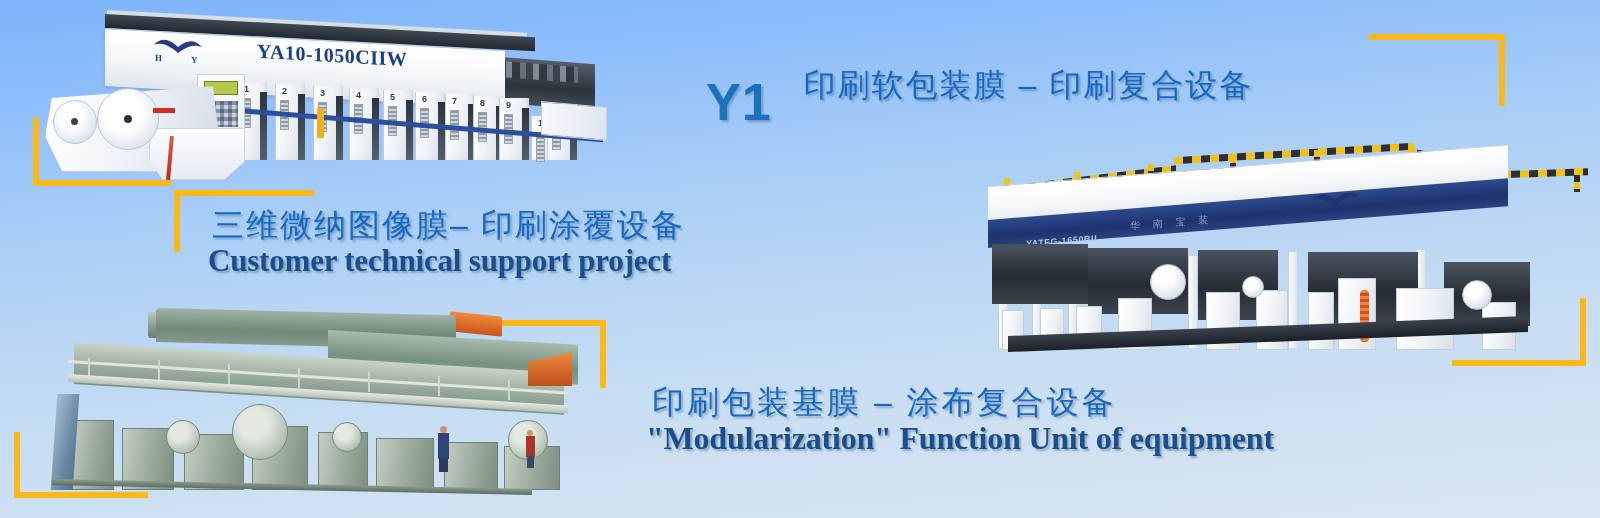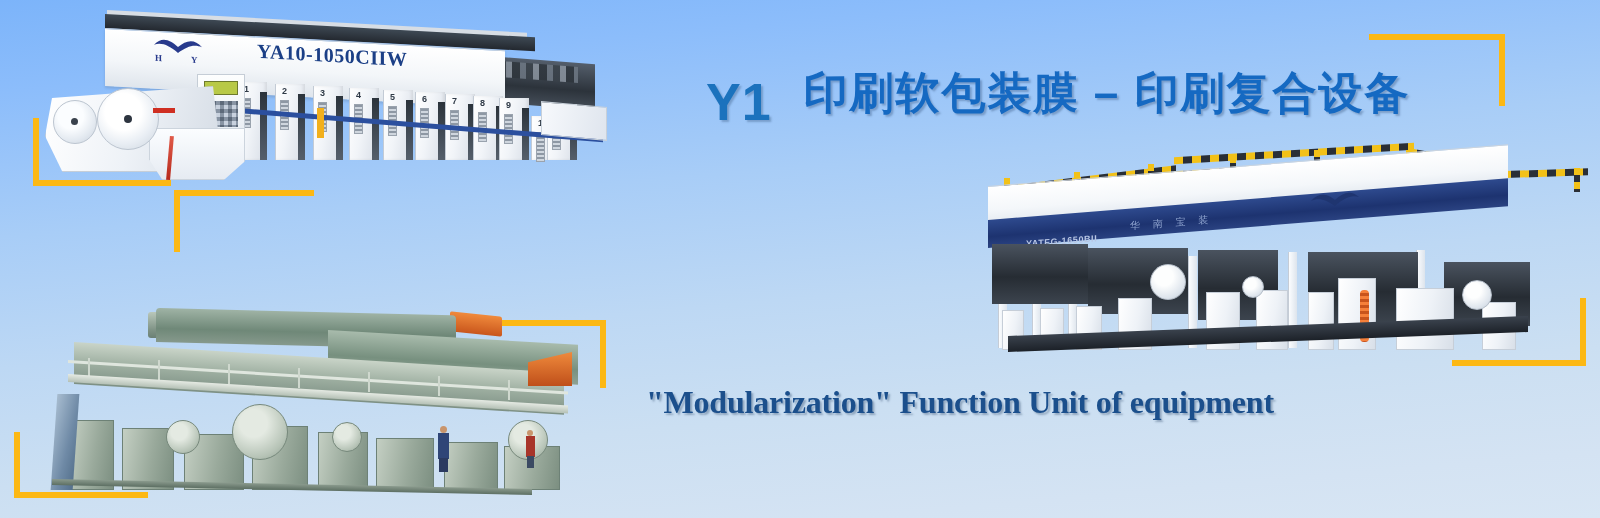--- a/index.html
+++ b/index.html
@@ -35,22 +35,22 @@
     line-height: 1;
     letter-spacing: 1px;
     text-shadow: 2px 2px 2px rgba(40,70,110,0.32);
     white-space: nowrap;
   }
 
   .txt-lines { display: flex; flex-direction: column; }
 
   .cn {
     color: #1569c2;
-    font-weight: bold;
-    font-size: 44px;
+    font-weight: normal;
+    font-size: 32px;
     line-height: 1.12;
     letter-spacing: 2px;
     white-space: nowrap;
     text-shadow: 2px 2px 2px rgba(40,70,110,0.34);
   }
 
   .en {
     color: #1b4f8c;
     font-family: "Liberation Serif", serif;
     font-weight: bold;
@@ -561,21 +561,26 @@
   </div>
 
   <div class="txt-group" id="group-y1">
     <div class="ycode">Y1</div>
     <div class="txt-lines">
       <div class="cn">印刷软包装膜 – 印刷复合设备</div>
     </div>
   </div>
 
   <div class="txt-group" id="group-y2">
+    <div class="txt-lines">
+      <div class="cn">三维微纳图像膜– 印刷涂覆设备</div>
+      <div class="en">Customer technical support project</div>
+    </div>
   </div>
 
   <div class="txt-group" id="group-y3">
     <div class="txt-lines">
+      <div class="cn">印刷包装基膜 –  涂布复合设备</div>
       <div class="en">"Modularization" Function Unit of equipment</div>
     </div>
   </div>
 
 </div>
 
 </body></html>

